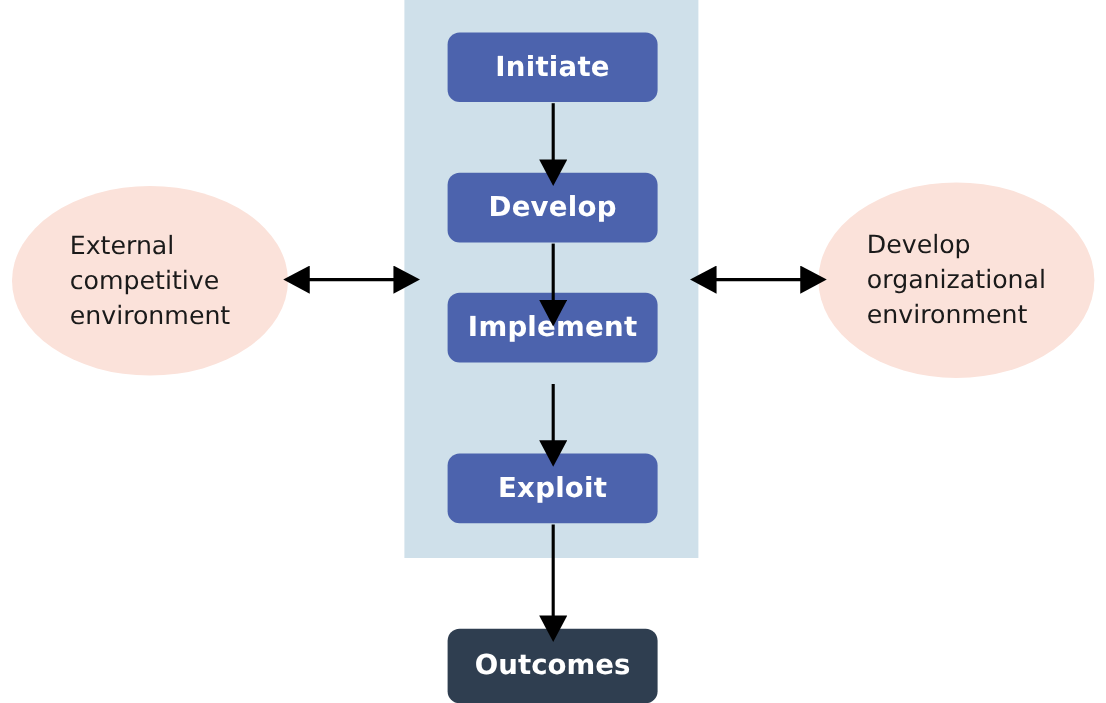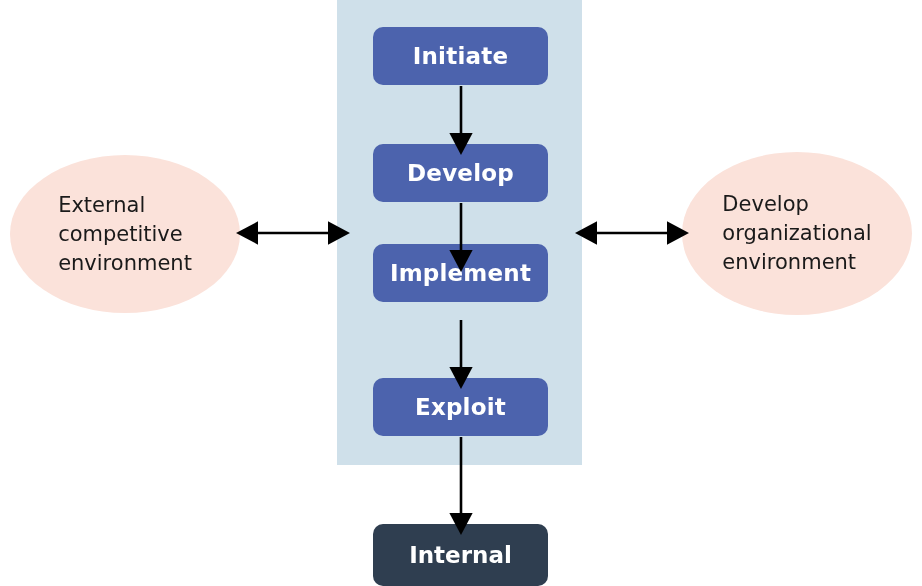--- a/index.html
+++ b/index.html
@@ -138,21 +138,21 @@
 
   <div class="stage-box" id="stage-implement">
     <span class="stage-label">Implement</span>
   </div>
 
   <div class="stage-box" id="stage-exploit">
     <span class="stage-label">Exploit</span>
   </div>
 
   <div class="outcomes-box">
-    <span class="stage-label">Internal</span>
+    <span class="stage-label">Outcomes</span>
   </div>
 
   <div class="env-ellipse" id="ellipse-external">
     <span class="env-label">External
 competitive
 environment</span>
   </div>
 
   <div class="env-ellipse" id="ellipse-internal">
     <span class="env-label">Develop

